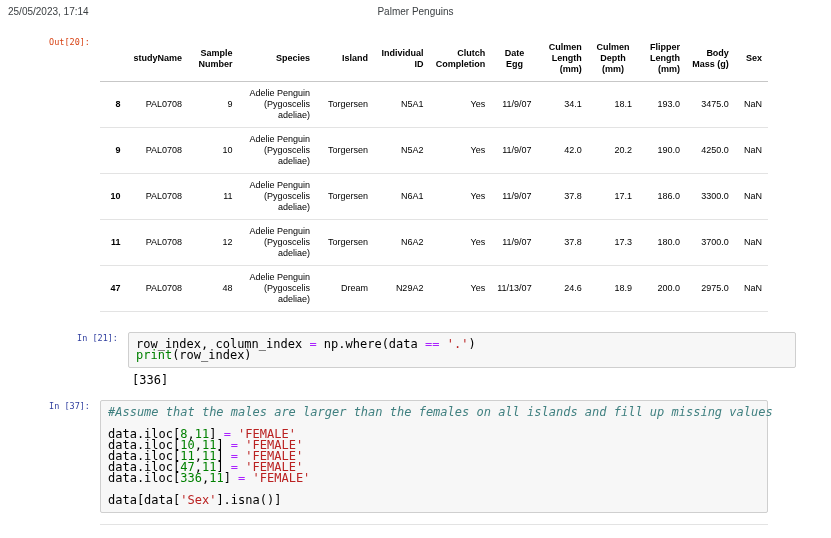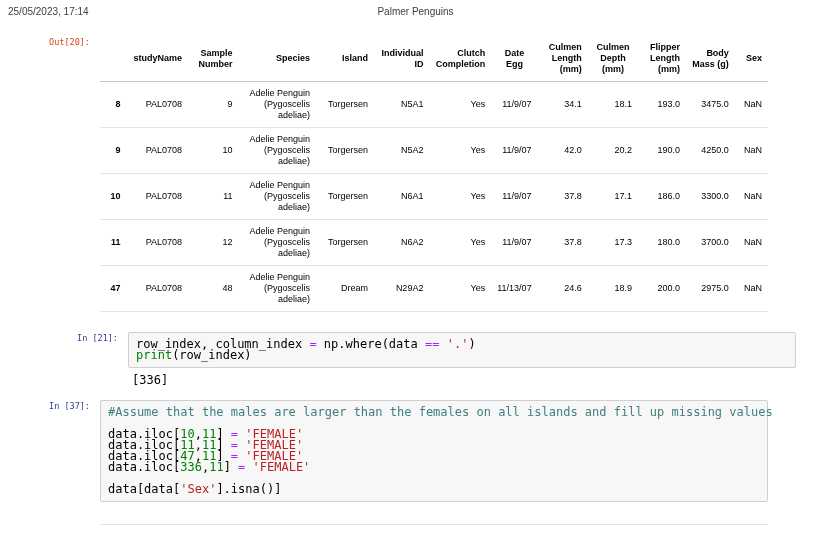--- a/index.html
+++ b/index.html
@@ -83,21 +83,21 @@
     background: #f7f7f7;
     border: 1px solid #cfcfcf;
     border-radius: 2px;
     padding: 6px 7px;
     font-family: "DejaVu Sans Mono", monospace;
     font-size: 12px;
     line-height: 11px;
   }
   .code-line { white-space: pre; min-height: 11px; }
   .tok-p { color: #000000; }
-  .tok-c { color: #408080; }
+  .tok-c { color: #408080; font-style: italic; }
   .tok-s { color: #BA2121; }
   .tok-n { color: #008000; }
   .tok-o { color: #AA22FF; }
   .tok-k { color: #008000; }
 
   .code-output {
     font-family: "DejaVu Sans Mono", monospace;
     font-size: 12px;
     line-height: 11px;
     padding: 7px 0 0 4px;
@@ -233,20 +233,21 @@
       <div class="code-output">[336]</div>
     </div>
   </div>
 
   <div class="cell in-cell-22">
     <div class="prompt in">In [37]:</div>
     <div class="cell-content">
       <div class="code-box">
           <div class="code-line"><span class="tok-c">#Assume that the males are larger than the females on all islands and fill up missing values</span></div>
           <div class="code-line">&nbsp;</div>
+          <div class="code-line"><span class="tok-p">data.iloc[</span><span class="tok-n">8</span><span class="tok-p">,</span><span class="tok-n">11</span><span class="tok-p">] </span><span class="tok-o">=</span><span class="tok-p"> </span><span class="tok-s">'FEMALE'</span></div>
           <div class="code-line"><span class="tok-p">data.iloc[</span><span class="tok-n">10</span><span class="tok-p">,</span><span class="tok-n">11</span><span class="tok-p">] </span><span class="tok-o">=</span><span class="tok-p"> </span><span class="tok-s">'FEMALE'</span></div>
           <div class="code-line"><span class="tok-p">data.iloc[</span><span class="tok-n">11</span><span class="tok-p">,</span><span class="tok-n">11</span><span class="tok-p">] </span><span class="tok-o">=</span><span class="tok-p"> </span><span class="tok-s">'FEMALE'</span></div>
           <div class="code-line"><span class="tok-p">data.iloc[</span><span class="tok-n">47</span><span class="tok-p">,</span><span class="tok-n">11</span><span class="tok-p">] </span><span class="tok-o">=</span><span class="tok-p"> </span><span class="tok-s">'FEMALE'</span></div>
           <div class="code-line"><span class="tok-p">data.iloc[</span><span class="tok-n">336</span><span class="tok-p">,</span><span class="tok-n">11</span><span class="tok-p">] </span><span class="tok-o">=</span><span class="tok-p"> </span><span class="tok-s">'FEMALE'</span></div>
           <div class="code-line">&nbsp;</div>
           <div class="code-line"><span class="tok-p">data[data[</span><span class="tok-s">'Sex'</span><span class="tok-p">].isna()]</span></div>
         </div>
     </div>
   </div>
 

